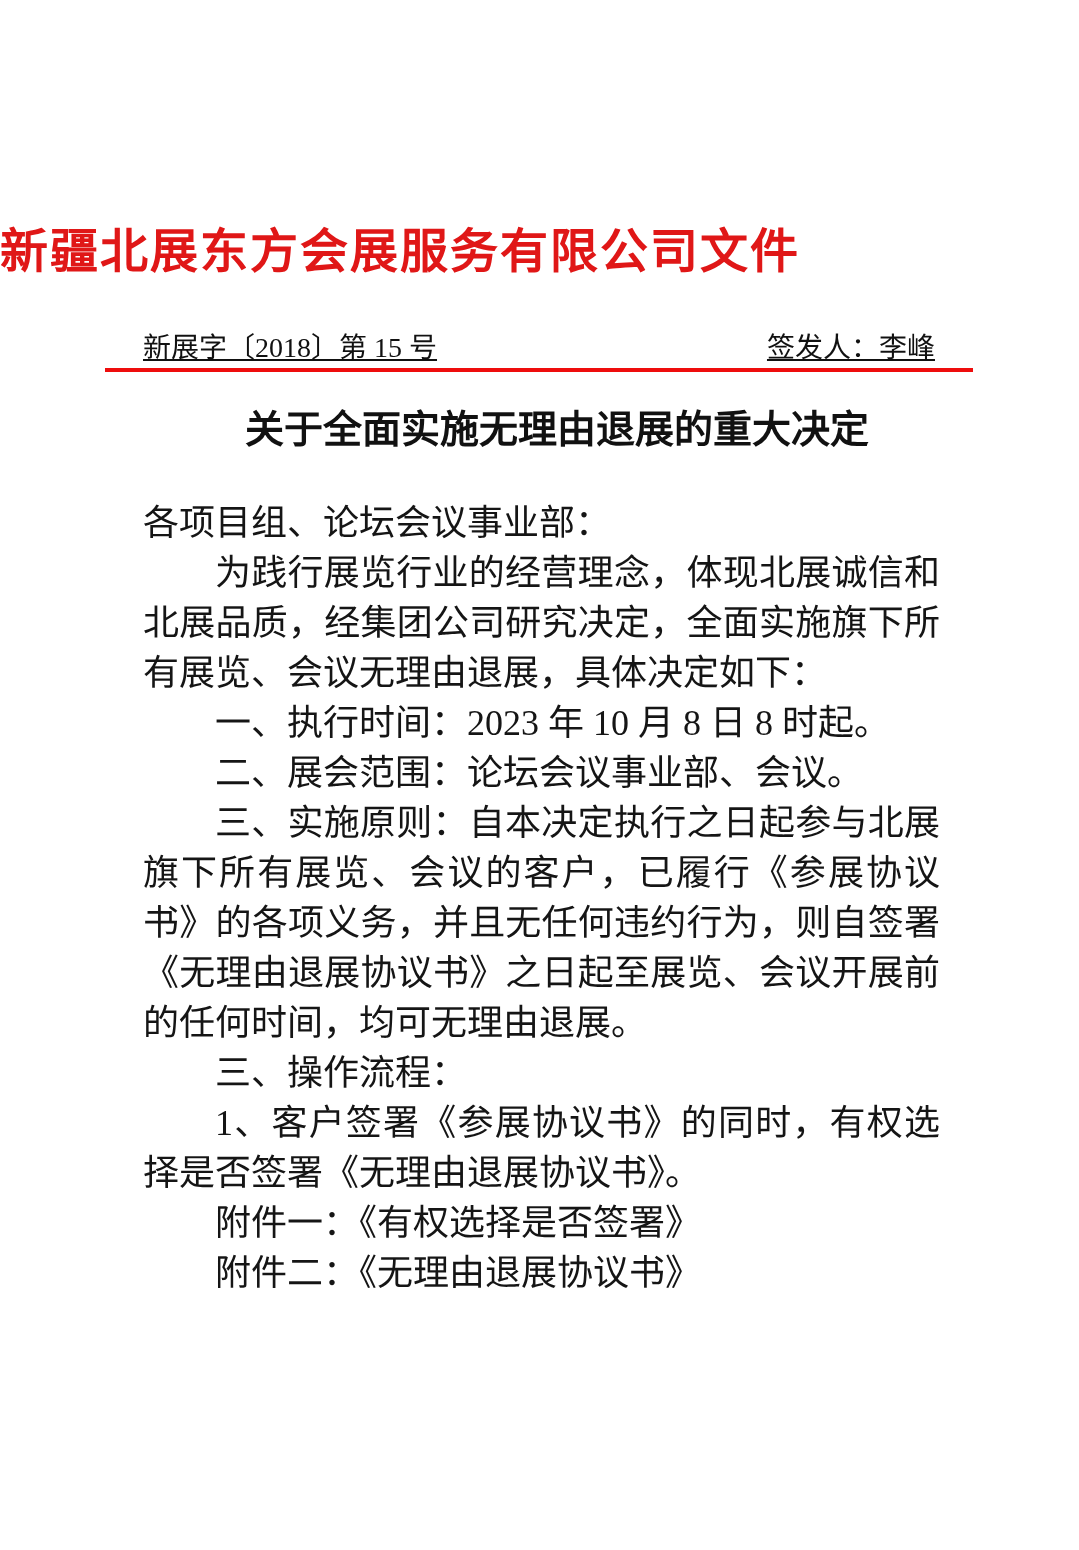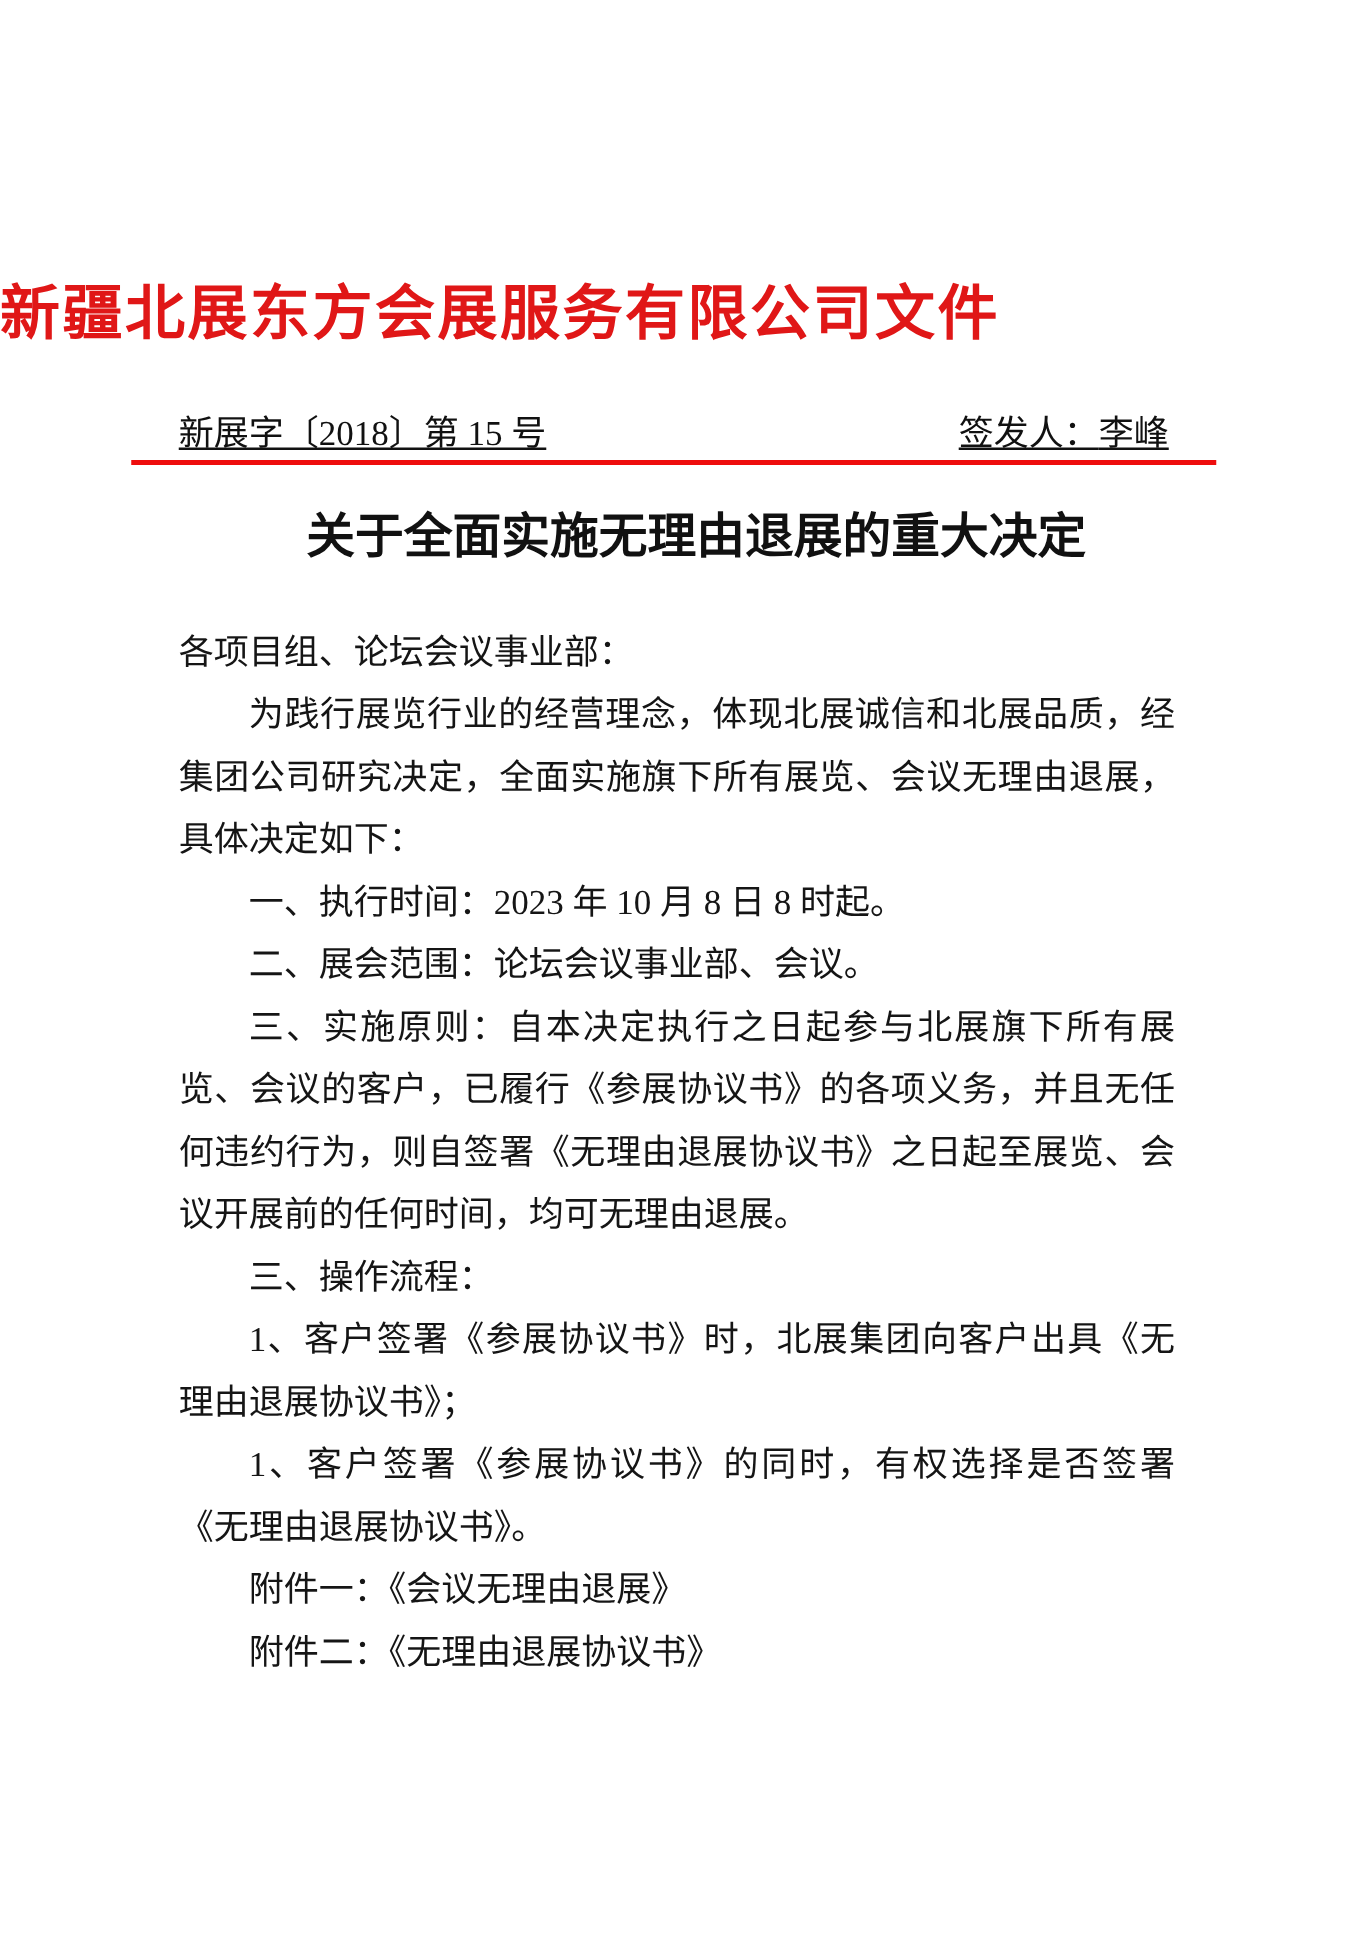--- a/index.html
+++ b/index.html
@@ -44,21 +44,21 @@
     text-align: center;
     font-size: 39px;
     line-height: 44px;
     font-weight: bold;
     color: #111111;
     white-space: nowrap;
     padding-left: 35px;
   }
   .body-text {
     margin: 46px 139px 0 143px;
-    font-size: 28px;
+    font-size: 36px;
     line-height: 50px;
     text-align: justify;
   }
   .body-text p { margin: 0; padding: 0; }
   .indent { text-indent: 2em; }
 </style>
 </head>
 <body>
 
 <div class="doc">
@@ -74,19 +74,18 @@
 
   <h2 class="doc-title">关于全面实施无理由退展的重大决定</h2>
 
   <div class="body-text">
     <p>各项目组、论坛会议事业部：</p>
     <p class="indent">为践行展览行业的经营理念，体现北展诚信和北展品质，经集团公司研究决定，全面实施旗下所有展览、会议无理由退展，具体决定如下：</p>
     <p class="indent">一、执行时间：2023 年 10 月 8 日 8 时起。</p>
     <p class="indent">二、展会范围：论坛会议事业部、会议。</p>
     <p class="indent">三、实施原则：自本决定执行之日起参与北展旗下所有展览、会议的客户，已履行《参展协议书》的各项义务，并且无任何违约行为，则自签署《无理由退展协议书》之日起至展览、会议开展前的任何时间，均可无理由退展。</p>
     <p class="indent">三、操作流程：</p>
-    <p class="indent">1、客户签署《参展协议书》时，北展集团向客户出具《无理由退展协议书》；</p>
     <p class="indent">1、客户签署《参展协议书》的同时，有权选择是否签署《无理由退展协议书》。</p>
-    <p class="indent">附件一：《会议无理由退展》</p>
+    <p class="indent">附件一：《有权选择是否签署》</p>
     <p class="indent">附件二：《无理由退展协议书》</p>
   </div>
 
 </div>
 
 </body></html>

